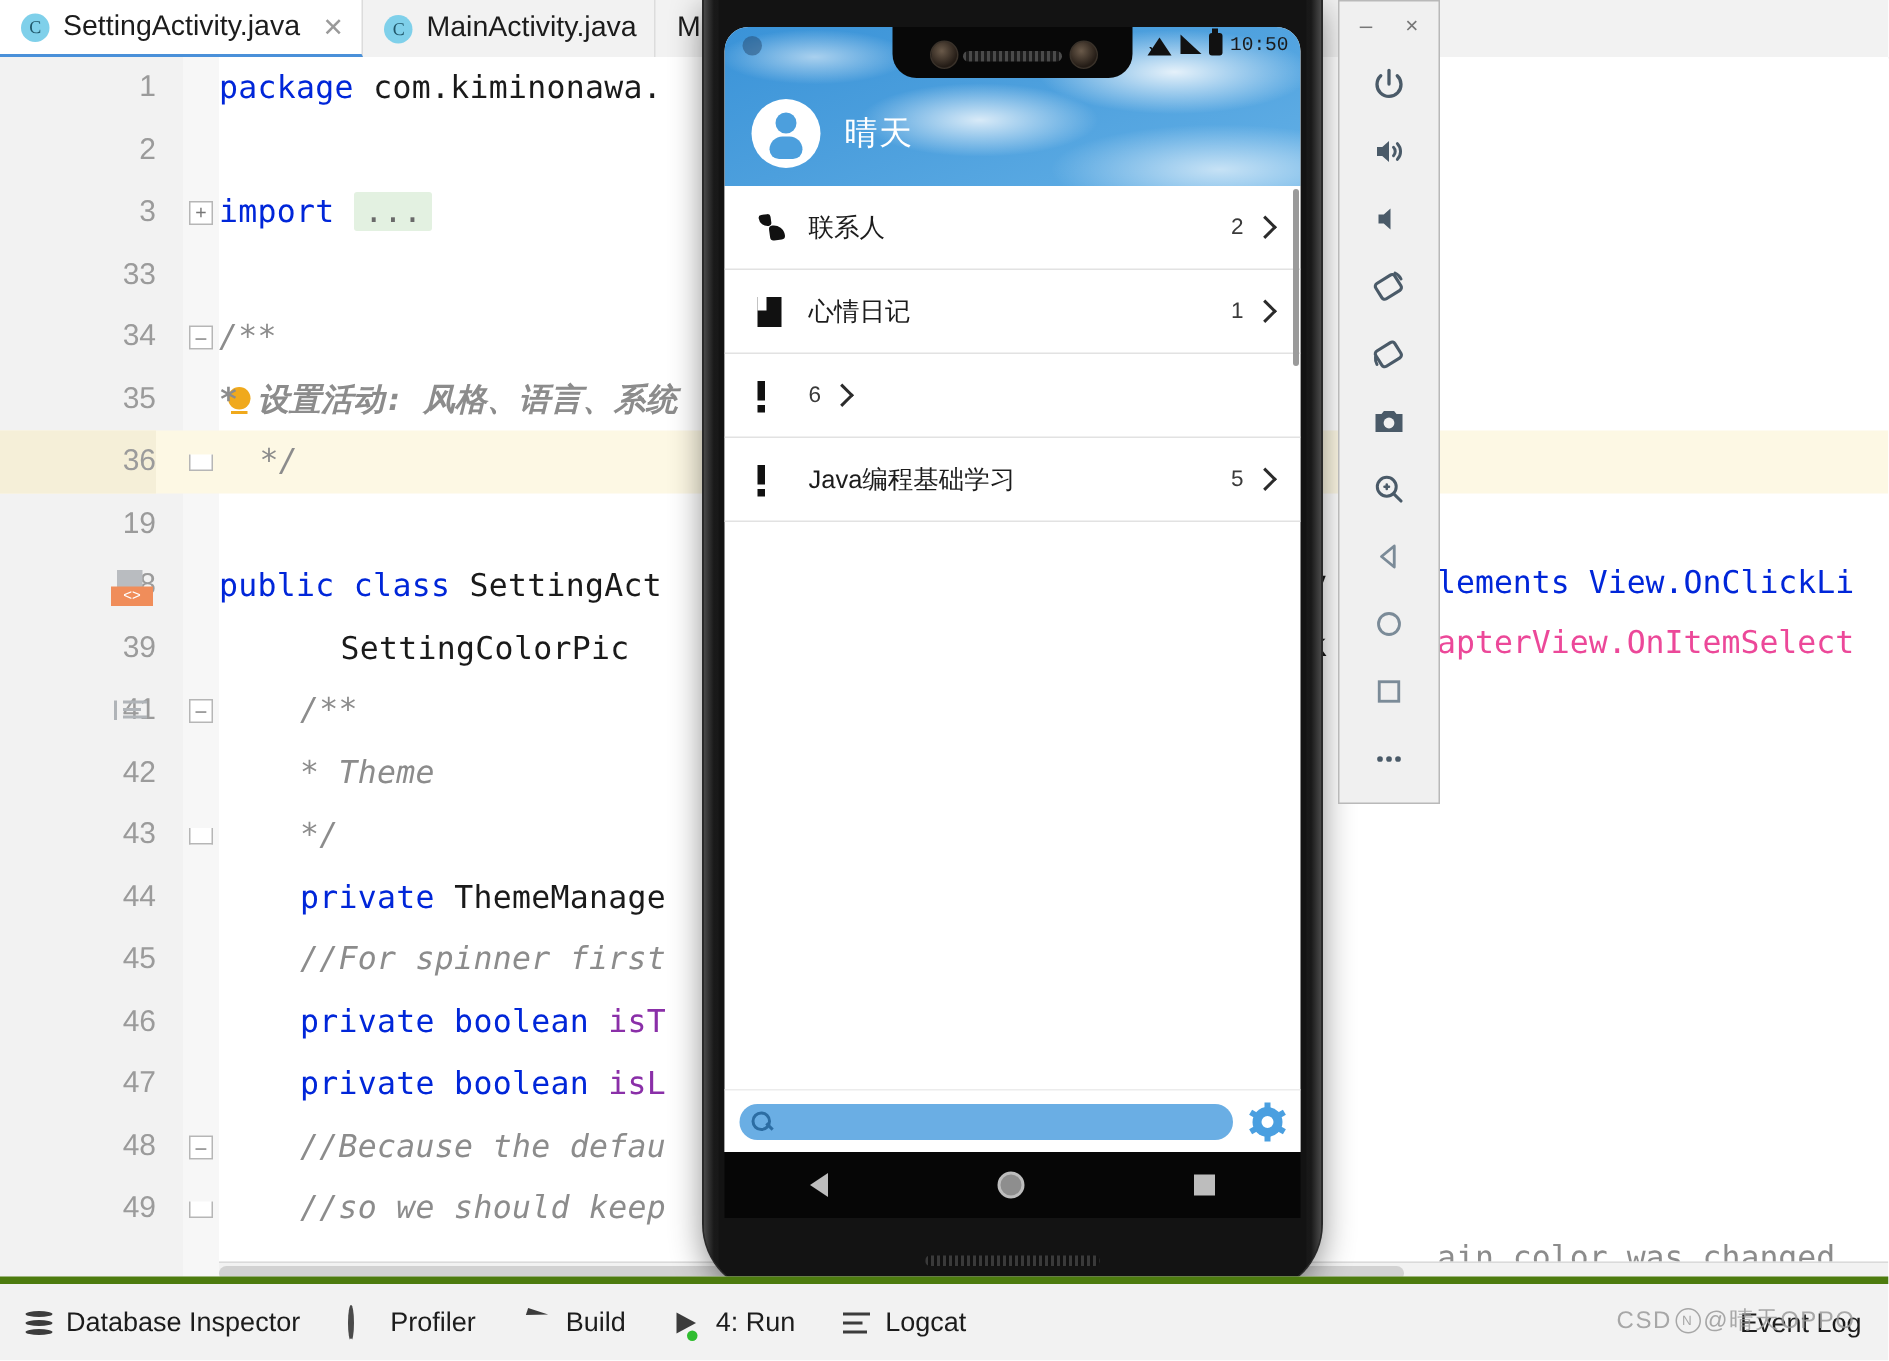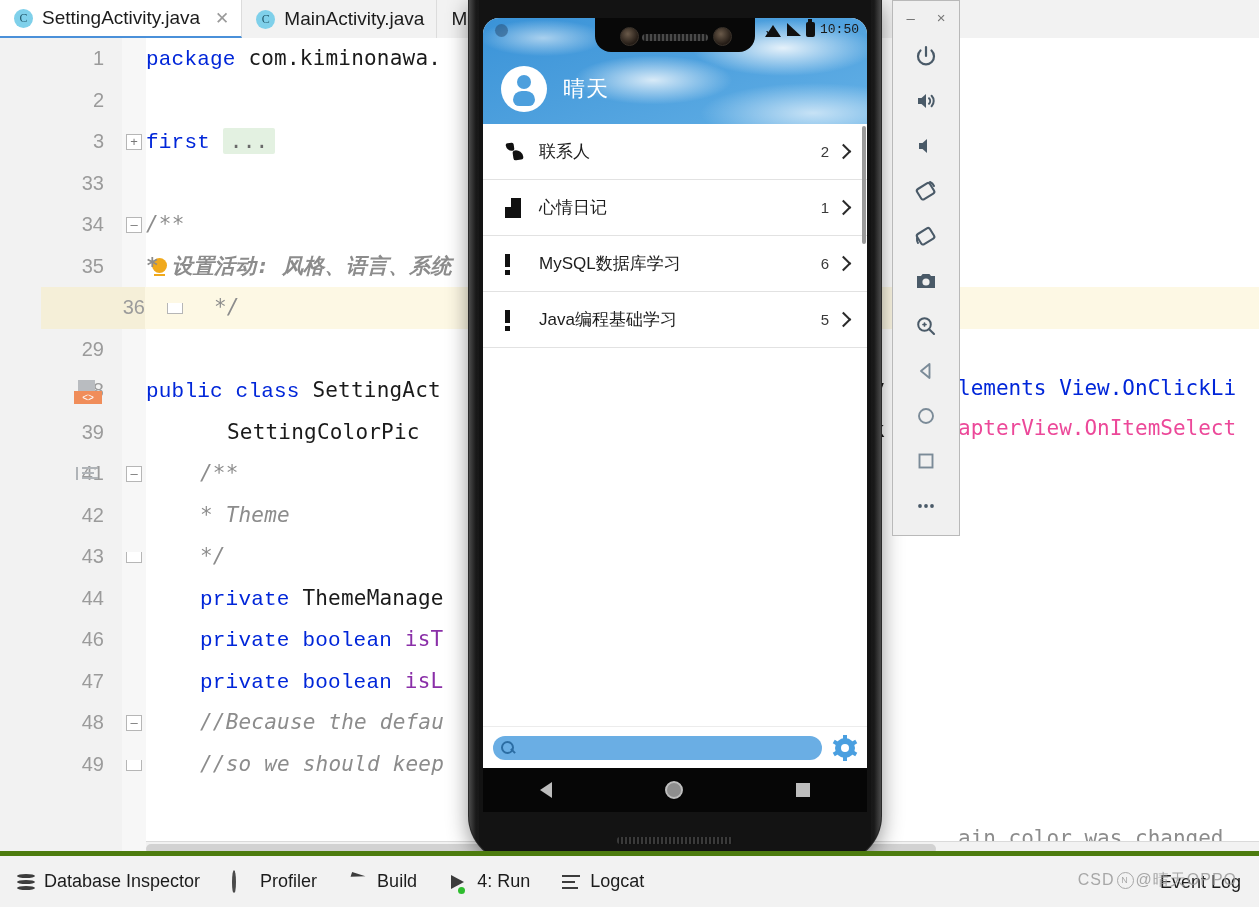--- a/index.html
+++ b/index.html
@@ -42,33 +42,33 @@
   }
   .foldcol{
     position:absolute;left:122px;top:0;width:24px;height:818px;
     background:#f7f7f7;
   }
   .coderows{position:absolute;left:0;top:0;width:1259px;}
   .row{
     position:relative;height:41.5px;line-height:41.5px;
     white-space:nowrap;
   }
-  .row.hl{background:#fdf8e4;margin-left:41px;}
+  .row.hl{background:#fdf8e4;}
   .row.hl .ln{background:#f5efd8;}
   .ln{
     position:absolute;left:0;top:0;width:104px;height:41.5px;
     text-align:right;color:#9b9b9b;font-size:20px;
     font-family:"Liberation Sans",sans-serif;
   }
   .code{
     position:absolute;left:146px;top:0;height:41.5px;
     font-family:"DejaVu Sans Mono","Liberation Mono",monospace;
     font-size:21px;color:#1a1a1a;letter-spacing:.2px;
   }
-  .kw{color:#0026d9;font-weight:400;font-family:Liberation Mono, monospace;}
+  .kw{color:#0026d9;font-weight:400;}
   .cmt{color:#8c8c8c;font-style:italic;}
   .purple{color:#8a2fa8;}
   .importdots{
     background:#e3f1e1;padding:1px 7px;border-radius:2px;color:#6a6a6a;
   }
   .foldmark{
     position:absolute;left:126px;width:16px;height:16px;top:13px;
     border:1px solid #b6b6b6;background:#fff;color:#777;
     font-size:13px;line-height:14px;text-align:center;box-sizing:border-box;
   }
@@ -393,21 +393,21 @@
         <div class="ln">1</div>
         <div class="code" style="left: 146px;"><span class="kw">package </span><span>com.kiminonawa.</span></div>
       </div>
       <div class="row">
         <div class="ln">2</div>
         <div class="code" style="left: 146px;"></div>
       </div>
       <div class="row">
         <div class="ln">3</div>
         <div class="foldmark">+</div>
-        <div class="code" style="left: 146px;"><span class="kw">first </span><span class="importdots">...</span></div>
+        <div class="code" style="left: 146px;"><span class="kw">import </span><span class="importdots">...</span></div>
       </div>
       <div class="row">
         <div class="ln">33</div>
         <div class="code" style="left: 146px;"></div>
       </div>
       <div class="row">
         <div class="ln">34</div>
         <div class="foldmark">–</div>
         <div class="code" style="left: 146px;"><span class="cmt">/**</span></div>
       </div>
@@ -418,21 +418,21 @@
           <div class="s"></div>
         </div>
         <div class="code" style="left: 146px; font-weight: bold;"><span class="cmt">*  设置活动: 风格、语言、系统</span></div>
       </div>
       <div class="row hl">
         <div class="ln">36</div>
         <div class="foldend"></div>
         <div class="code" style="left: 173px;"><span class="cmt">*/</span></div>
       </div>
       <div class="row">
-        <div class="ln">29</div>
+        <div class="ln">19</div>
         <div class="code" style="left: 146px;"></div>
       </div>
       <div class="row">
         <div class="ln">38</div>
         <div class="classmark">
           <div class="sheet"></div>
           <div class="tagb">&lt;&gt;</div>
         </div>
         <div class="code" style="left: 146px;"><span class="kw">public class </span><span>SettingAct</span></div>
       </div>
@@ -456,20 +456,24 @@
         <div class="code" style="left: 200px;"><span class="cmt"> * Theme</span></div>
       </div>
       <div class="row">
         <div class="ln">43</div>
         <div class="foldend"></div>
         <div class="code" style="left: 200px;"><span class="cmt"> */</span></div>
       </div>
       <div class="row">
         <div class="ln">44</div>
         <div class="code" style="left: 200px;"><span class="kw">private </span><span>ThemeManage</span></div>
+      </div>
+      <div class="row">
+        <div class="ln">45</div>
+        <div class="code" style="left: 200px;"><span class="cmt">//For spinner first</span></div>
       </div>
       <div class="row">
         <div class="ln">46</div>
         <div class="code" style="left: 200px;"><span class="kw">private boolean </span><span class="purple">isT</span></div>
       </div>
       <div class="row">
         <div class="ln">47</div>
         <div class="code" style="left: 200px;"><span class="kw">private boolean </span><span class="purple">isL</span></div>
       </div>
       <div class="row">
@@ -540,21 +544,20 @@
             <span class="ic-book"></span>
           </span>
           <span class="lbl">心情日记</span>
           <span class="cnt">1</span>
           <span class="chev"></span>
         </div>
         <div class="li">
           <span class="lic">
             <span class="ic-excl"></span>
           </span>
-          <span class="lbl">MySQL数据库学习</span>
           <span class="cnt">6</span>
           <span class="chev"></span>
         </div>
         <div class="li">
           <span class="lic">
             <span class="ic-excl"></span>
           </span>
           <span class="lbl">Java编程基础学习</span>
           <span class="cnt">5</span>
           <span class="chev"></span>

